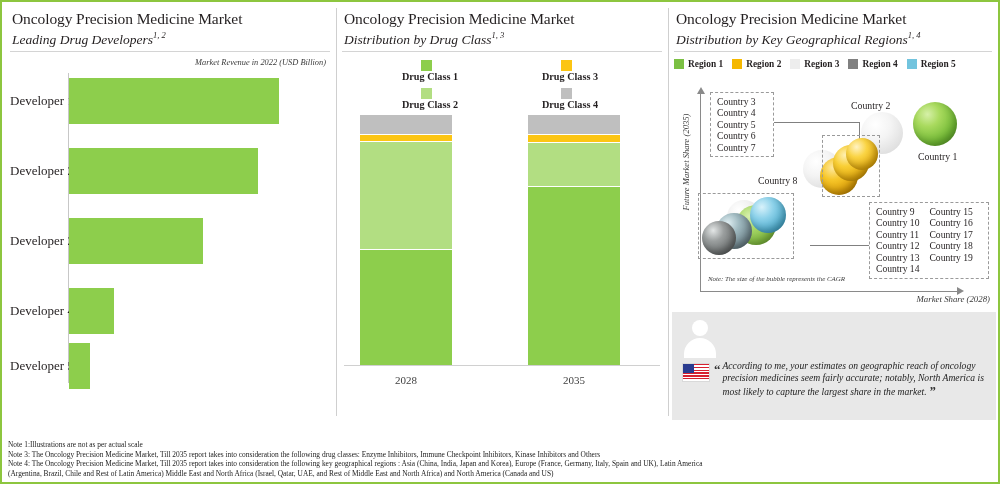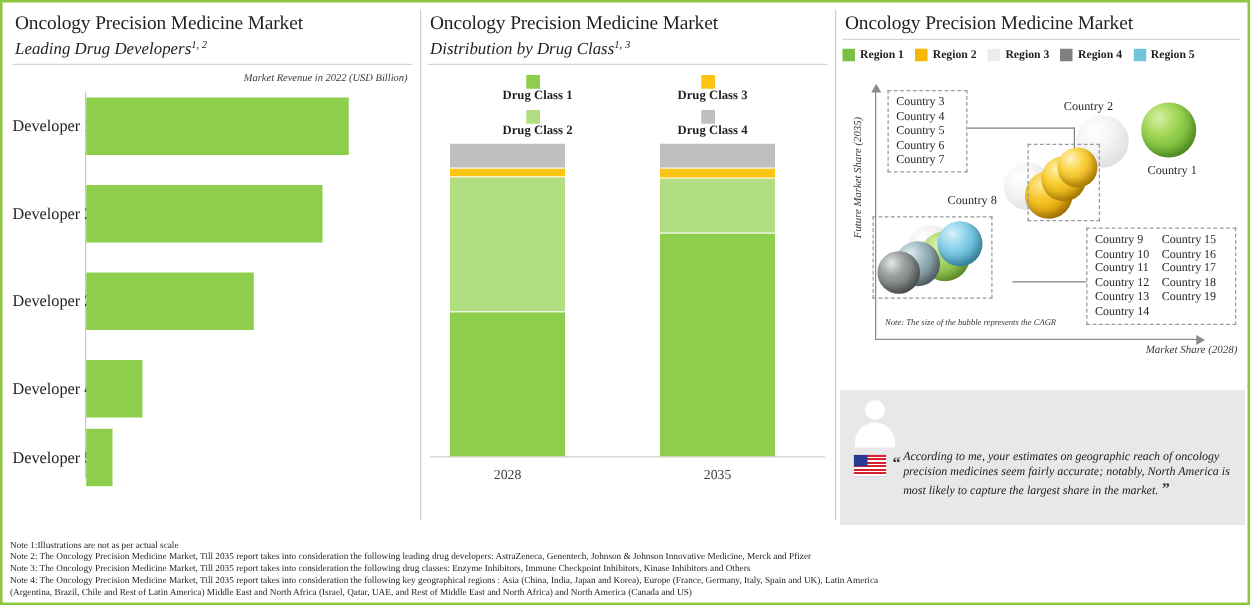--- a/index.html
+++ b/index.html
@@ -213,20 +213,21 @@
         <div class="seg" style="height:8px;background:#FCC513;"></div>
         <div class="seg" style="height:44px;background:#B2DE82;"></div>
         <div class="seg" style="height:178px;background:#8DCE4C;"></div>
       </div>
       <div class="xlab" style="left:190px;">2035</div>
     </div>
   </div>
 
   <div class="col col-3">
     <div class="title">Oncology Precision Medicine Market</div>
+    <div class="subtitle"><span>Distribution by Key Geographical Regions</span><sup>1, 4</sup></div>
     <div class="rule"></div>
 
     <div class="legend3">
       <div class="lg3">
         <span class="sw3" style="background:#7BC043;"></span>
         <span class="lg3txt">Region 1</span>
       </div>
       <div class="lg3">
         <span class="sw3" style="background:#F5B800;"></span>
         <span class="lg3txt">Region 2</span>
@@ -339,19 +340,18 @@
         <div class="flag-stripes"></div>
         <div class="flag-canton"></div>
       </div>
       <div class="qmark">“</div>
       <div class="qtext"><span>According to me, your estimates on geographic reach of oncology precision medicines seem fairly accurate; notably, North America is most likely to capture the largest share in the market.</span> <span class="qmark">”</span></div>
     </div>
   </div>
 
   <div class="notes">
     <div class="note">Note 1:Illustrations are not as per actual scale</div>
-    <div class="note">Note 2: The Oncology Precision Medicine Market, Till 2035 report takes into consideration the following leading drug developers: AstraZeneca, Genentech, Johnson &amp; Johnson Innovative Medicine, Merck and Pfizer</div>
     <div class="note">Note 3: The Oncology Precision Medicine Market, Till 2035 report takes into consideration the following drug classes: Enzyme Inhibitors, Immune Checkpoint Inhibitors, Kinase Inhibitors and Others</div>
     <div class="note">Note 4: The Oncology Precision Medicine Market, Till 2035  report takes into consideration the following key geographical regions : Asia (China, India, Japan and Korea), Europe (France, Germany, Italy, Spain and UK), Latin America</div>
     <div class="note">(Argentina, Brazil, Chile and Rest of Latin America) Middle East and North Africa (Israel, Qatar, UAE, and Rest of Middle East and North Africa) and North America (Canada and US)</div>
   </div>
 
 </div>
 
 </body></html>

